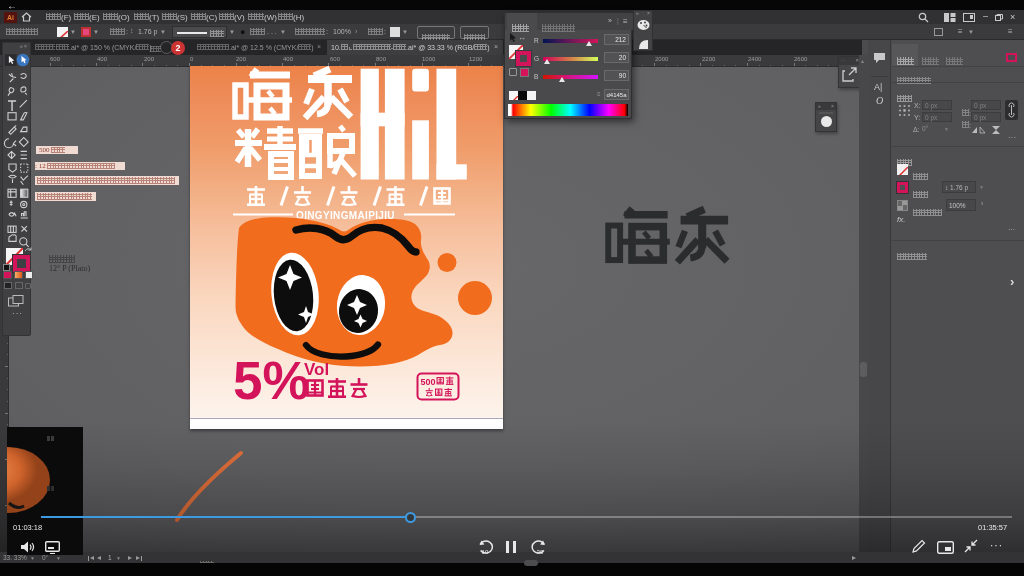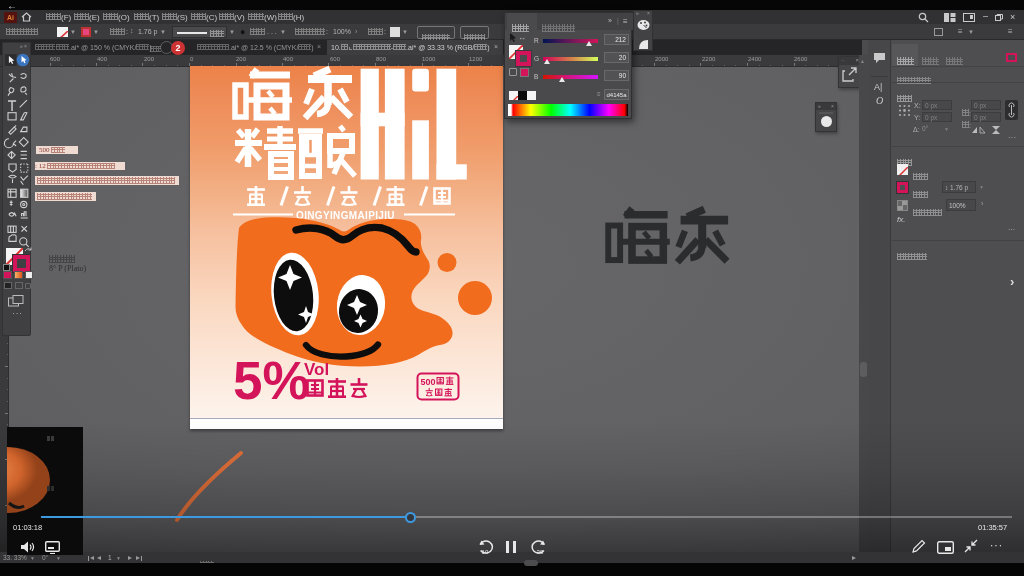--- a/index.html
+++ b/index.html
@@ -334,21 +334,21 @@
 
 <svg class="abs" style="left:170px;top:448px" width="80" height="80" viewBox="0 0 80 80">
  <path d="M7,72 Q24,44 71,5" stroke="#e2703a" stroke-width="4" fill="none" stroke-linecap="round"></path>
 </svg>
 
 <div class="abs" style="left:36px;top:145.5px;width:42px;height:8.5px;background:#efdbd2;overflow:hidden;font-size:0;white-space:nowrap"><span style="font-size:7px;color:#8a3a30;font-family:'Liberation Serif',serif;vertical-align:top;margin-left:3px">500</span><i class="c" style="--cc:#8a3a30;width:14px;height:6.5px;vertical-align:top;margin:1px 0 0 1px"></i></div>
 <div class="abs" style="left:35px;top:161.5px;width:90px;height:8.5px;background:#efdbd2;overflow:hidden;font-size:0;white-space:nowrap"><span style="font-size:7px;color:#8a3a30;font-family:'Liberation Serif',serif;vertical-align:top">: 12</span><i class="c" style="--cc:#8a3a30;width:68px;height:6.5px;vertical-align:top;margin:1px 0 0 1px"></i></div>
 <div class="abs" style="left:35px;top:176px;width:144px;height:9px;background:#efdbd2;overflow:hidden;font-size:0"><i class="c" style="--cc:#8a3a30;width:138px;height:7px;vertical-align:top;margin:1px 0 0 2px"></i></div>
 <div class="abs" style="left:35px;top:191.5px;width:61px;height:9px;background:#efdbd2;overflow:hidden;font-size:0"><i class="c" style="--cc:#8a3a30;width:55px;height:7px;vertical-align:top;margin:1px 0 0 2px"></i></div>
 <div class="abs" style="left:49px;top:249px"><i class="c" style="--cc:#2e2e30;width:26px;height:8px"></i></div>
-<div class="abs" style="left:49px;top:263.5px;color:#2e2e30;font-size:8px;font-family:'Liberation Serif',serif">8° P (Plato)</div>
+<div class="abs" style="left:49px;top:263.5px;color:#2e2e30;font-size:8px;font-family:'Liberation Serif',serif">12° P (Plato)</div>
 
 <div class="abs" style="left:838px;top:56px;width:24px;height:32px;background:#464649;border:1px solid #333;box-shadow:1px 2px 3px rgba(0,0,0,.3)">
  <div style="height:8px;background:#39393b;color:#999;font-size:6px;line-height:7px;padding:0 2px">··<span style="float:right">×</span></div>
  <svg width="22" height="20" viewBox="0 0 22 20">
         <path d="M6,6 h-2 v10 h10 v-2 M10,10 L17,3 M12,3 h5 v5" stroke="#ccc" stroke-width="1.3" fill="none"></path>
       </svg>
 </div>
 
 <div class="abs" style="left:815px;top:102px;width:22px;height:30px;background:#454548;border:1px solid #333;box-shadow:1px 2px 3px rgba(0,0,0,.3)">
  <div style="height:7px;background:#39393b;color:#999;font-size:5px;line-height:6px;padding:0 2px">»<span style="float:right">×</span></div>

